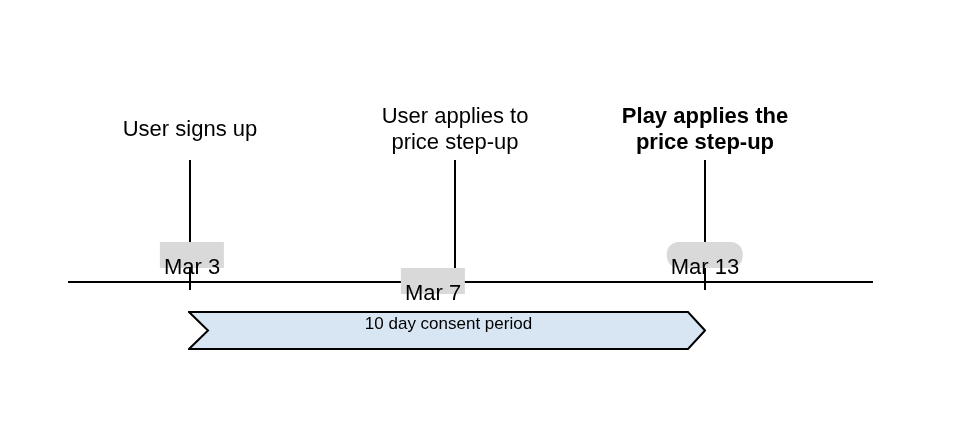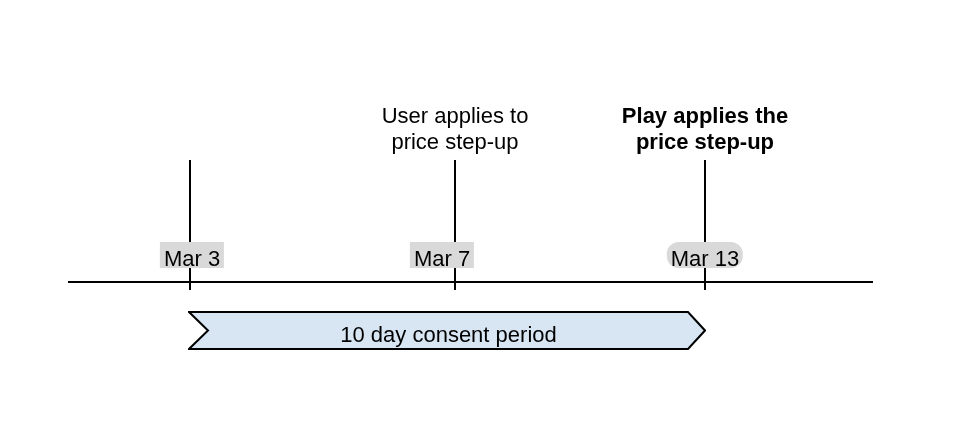--- a/index.html
+++ b/index.html
@@ -54,28 +54,28 @@
     white-space:pre-line;
   }
   .milestone-label.m1{left:60px;}
   .milestone-label.m2{left:325px;}
   .milestone-label.m3{left:575px;font-weight:bold;}
   .date-badge{
     position:absolute;
     top:242px;
     height:26px;
     line-height:26px;
-    padding:4px 4px;
+    padding:12px 4px;
     background:var(--date-bg);
     font-size:22px;
     white-space:nowrap;
     transform:translateX(-50%);
   }
   .date-badge.d1{left:192px;}
-  .date-badge.d2{left:442px;}
+  .date-badge.d2{left:433px;margin-top:26px;}
   .date-badge.d3{left:705px;border-radius:12px;}
   .banner-svg{
     position:absolute;
     left:188px;
     top:311px;
     width:518px;
     height:39px;
     display:block;
   }
   .banner-svg polygon{
@@ -86,30 +86,30 @@
   }
   .banner-text{
     position:absolute;
     left:208px;
     top:311px;
     width:481px;
     height:26px;
     display:flex;
     align-items:center;
     justify-content:center;
-    font-size:22px;
+    font-size:17px;
     white-space:nowrap;
-    margin-top:11px;
   }
 </style>
 </head>
 <body>
 
 <div class="canvas">
 
+  <div class="milestone-label m1">User signs up</div>
   <div class="milestone-label m2">User applies to
 price step-up</div>
   <div class="milestone-label m3">Play applies the
 price step-up</div>
 
   <div class="tick t1"></div>
   <div class="tick t2"></div>
   <div class="tick t3"></div>
 
   <div class="axis"></div>

